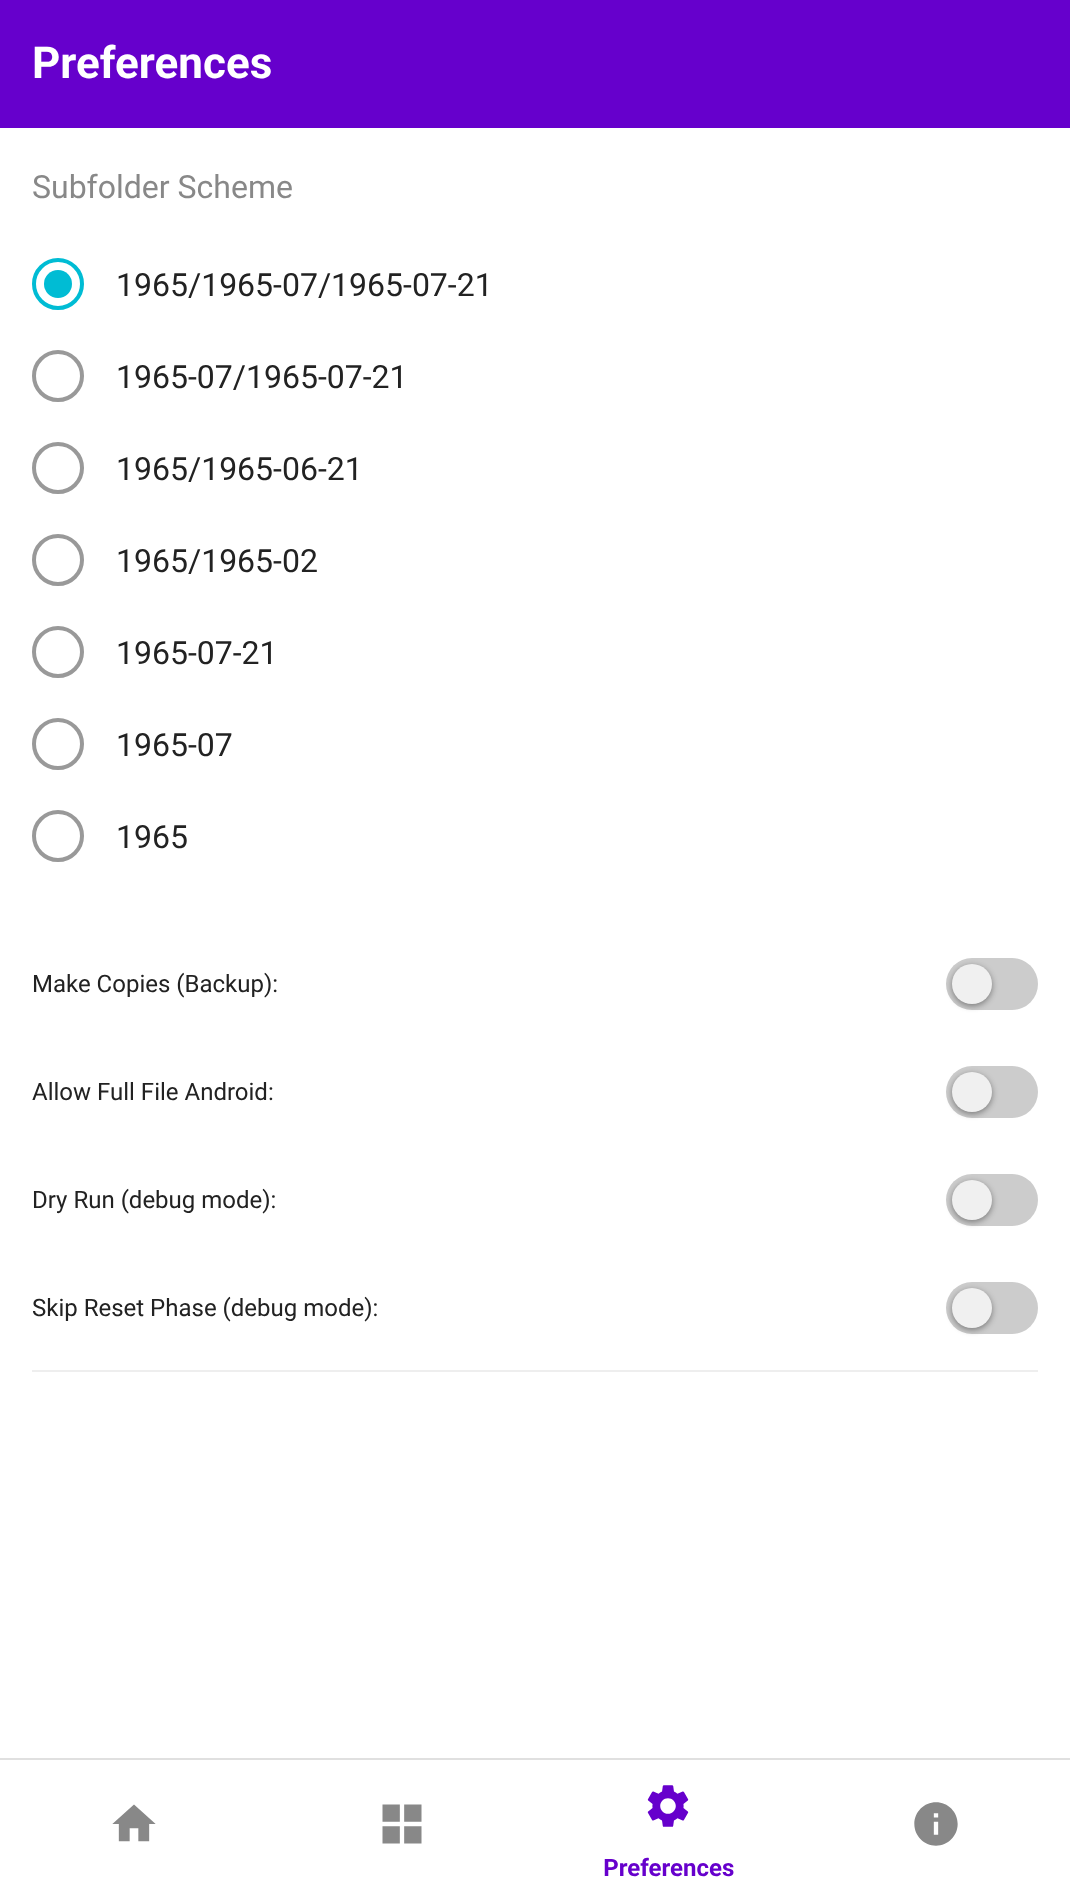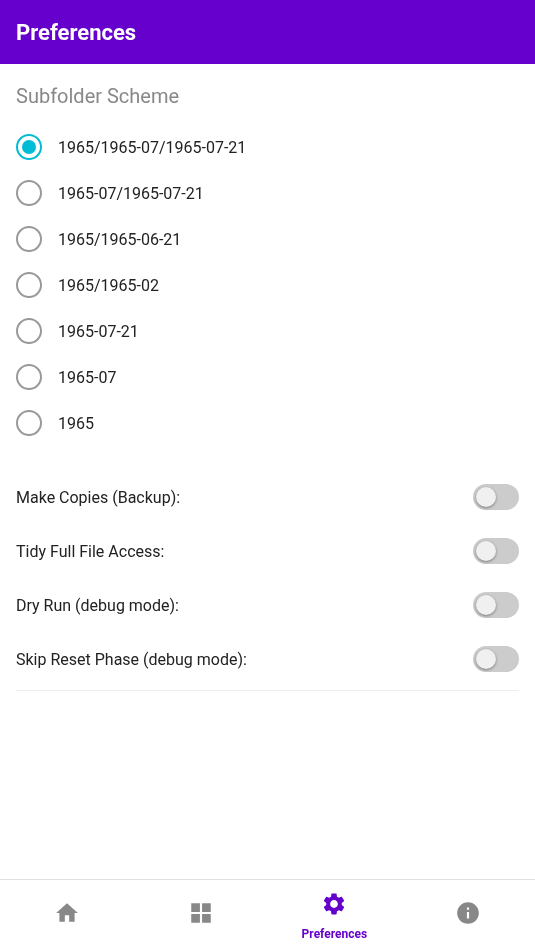--- a/index.html
+++ b/index.html
@@ -32,21 +32,21 @@
     }
 
     .content {
       padding: 20px 16px 80px 16px;
       height: calc(951px - 64px);
       overflow-y: auto;
     }
 
     .section-title {
       color: #888888;
-      font-size: 20px;
+      font-size: 16px;
       margin-bottom: 16px;
     }
 
     .radio-group {
       margin-bottom: 24px;
     }
 
     .radio-item {
       display: flex;
       align-items: center;
@@ -89,21 +89,21 @@
     }
 
     .toggle-item {
       display: flex;
       align-items: center;
       justify-content: space-between;
       padding: 14px 0;
     }
 
     .toggle-label {
-      font-size: 16px;
+      font-size: 12px;
       color: #222222;
       flex: 1;
     }
 
     .toggle-switch {
       position: relative;
       width: 46px;
       height: 26px;
       cursor: pointer;
       flex-shrink: 0;
@@ -229,21 +229,21 @@
 
   <div class="toggle-section">
     <div class="toggle-item">
       <span class="toggle-label">Make Copies (Backup):</span>
       <div class="toggle-switch">
         <div class="track"></div>
         <div class="thumb"></div>
       </div>
     </div>
     <div class="toggle-item">
-      <span class="toggle-label">Tidy Full File Access:</span>
+      <span class="toggle-label">Allow Full File Android:</span>
       <div class="toggle-switch">
         <div class="track"></div>
         <div class="thumb"></div>
       </div>
     </div>
     <div class="toggle-item">
       <span class="toggle-label">Dry Run (debug mode):</span>
       <div class="toggle-switch">
         <div class="track"></div>
         <div class="thumb"></div>

